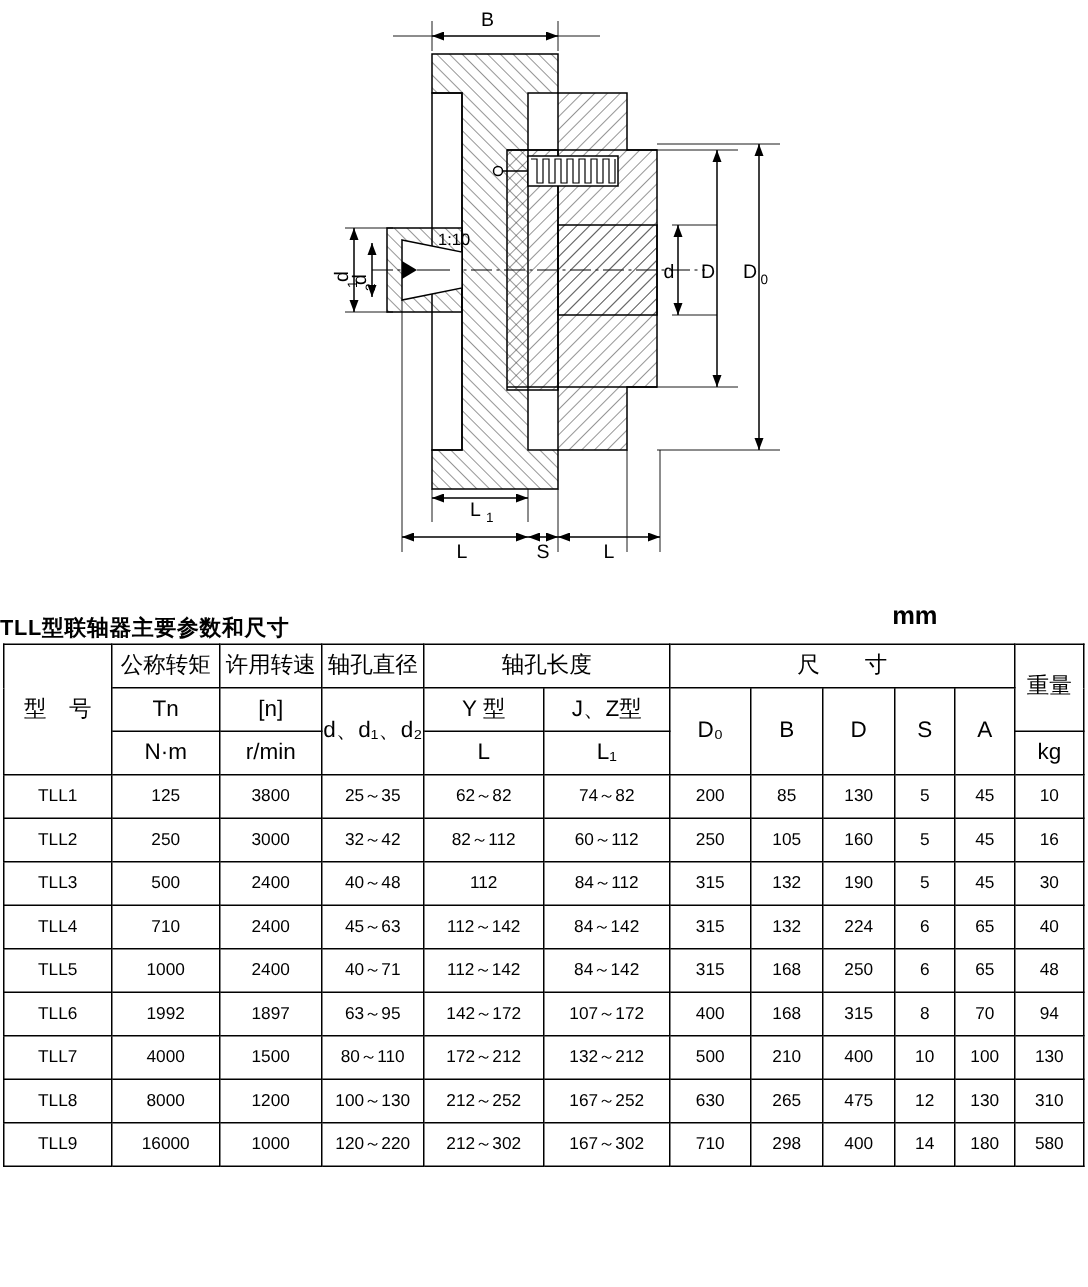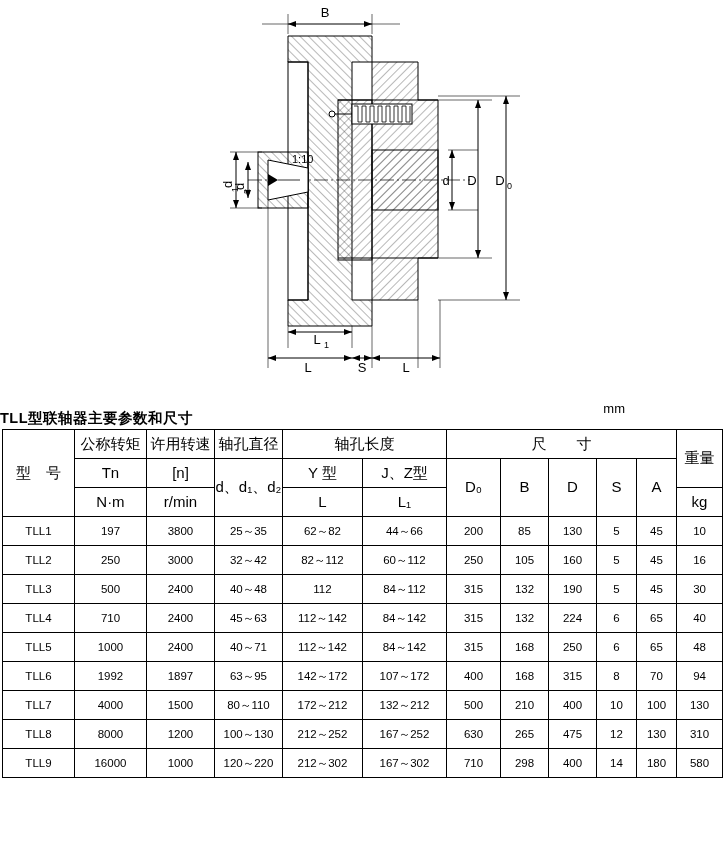--- a/index.html
+++ b/index.html
@@ -27,21 +27,22 @@
     top:14px;
     text-align:left;
     font-size:14.5px;
     font-weight:bold;
     letter-spacing:.5px;
   }
   .unit{
     position:absolute;
     right:100px;
     top:6px;
-    font-size:13px;
+    font-size:17px;
+    font-weight:bold;
   }
   table.params{
     border-collapse:collapse;
     margin:0 auto;
     width:690px;
     table-layout:fixed;
   }
   table.params td,table.params th{
     border:1px solid #000;
     text-align:center;
@@ -215,25 +216,25 @@
       <td class="hdr">N·m</td>
       <td class="hdr">r/min</td>
       <td class="hdr">L</td>
       <td class="hdr">L₁</td>
       <td class="hdr">kg</td>
     </tr>
   </thead>
   <tbody>
       <tr>
         <td>TLL1</td>
-        <td>197</td>
+        <td>125</td>
         <td>3800</td>
         <td>25～35</td>
         <td>62～82</td>
-        <td>44～66</td>
+        <td>74～82</td>
         <td>200</td>
         <td>85</td>
         <td>130</td>
         <td>5</td>
         <td>45</td>
         <td>10</td>
       </tr>
       <tr>
         <td>TLL2</td>
         <td>250</td>

